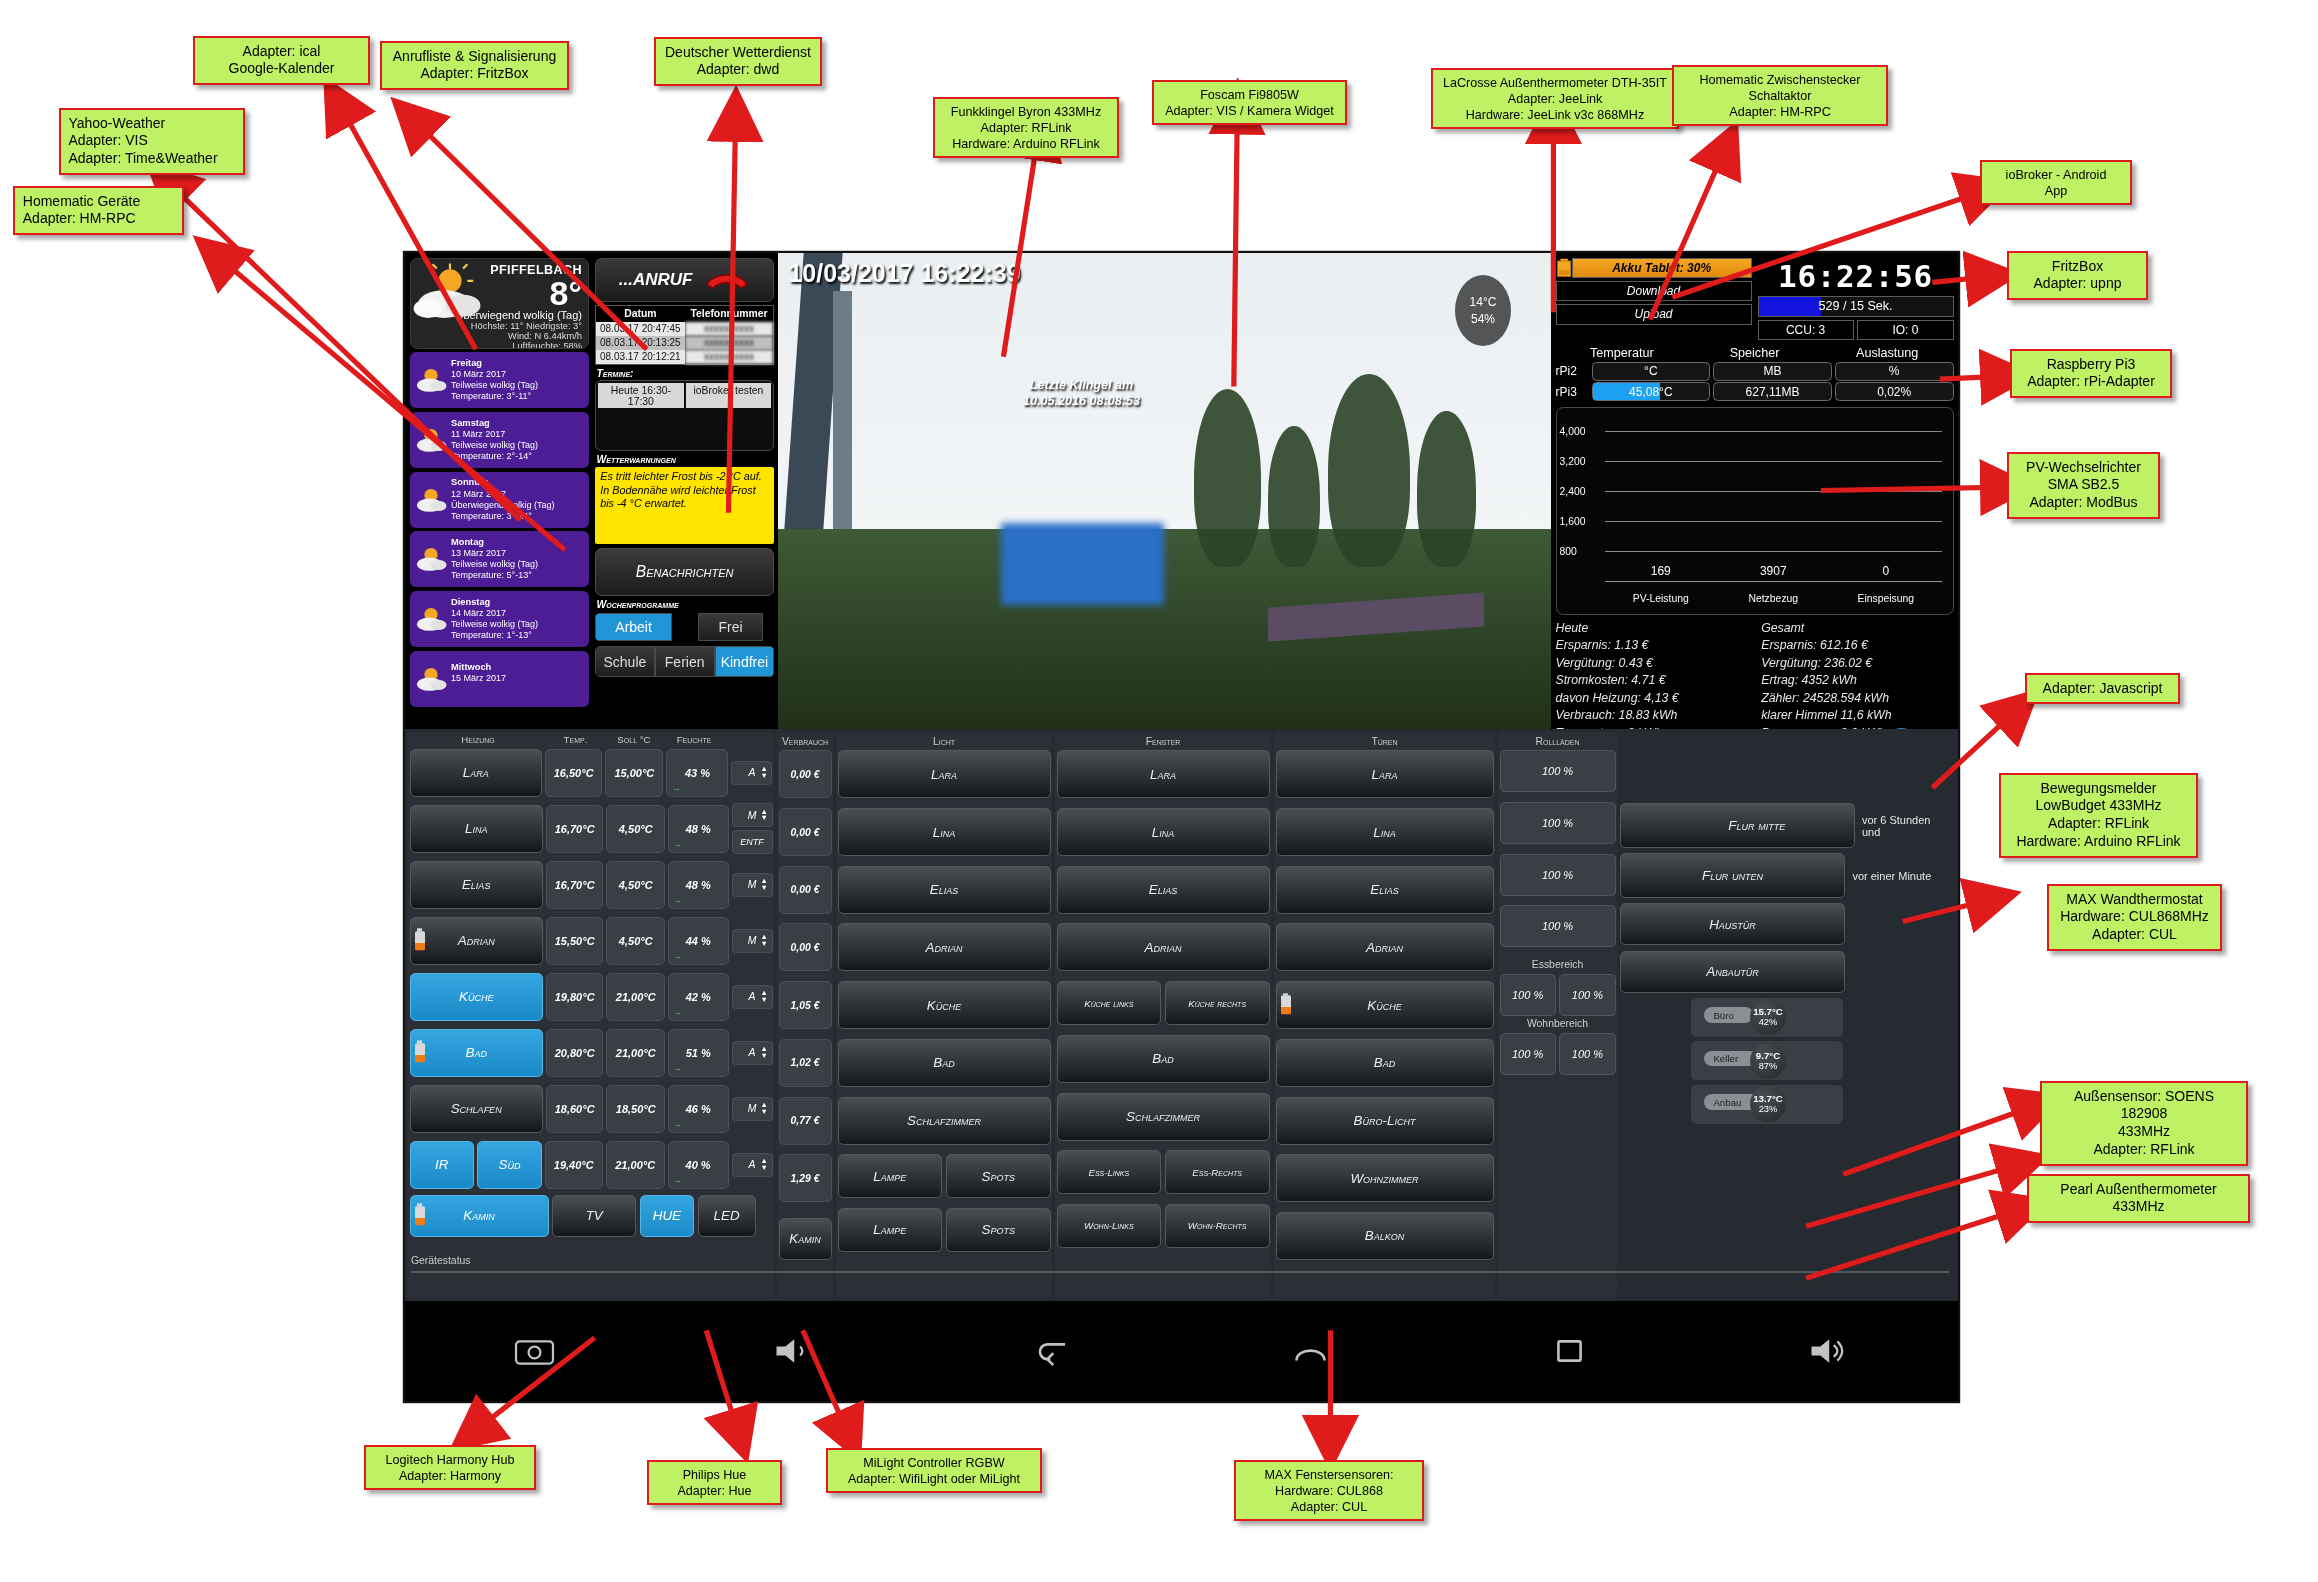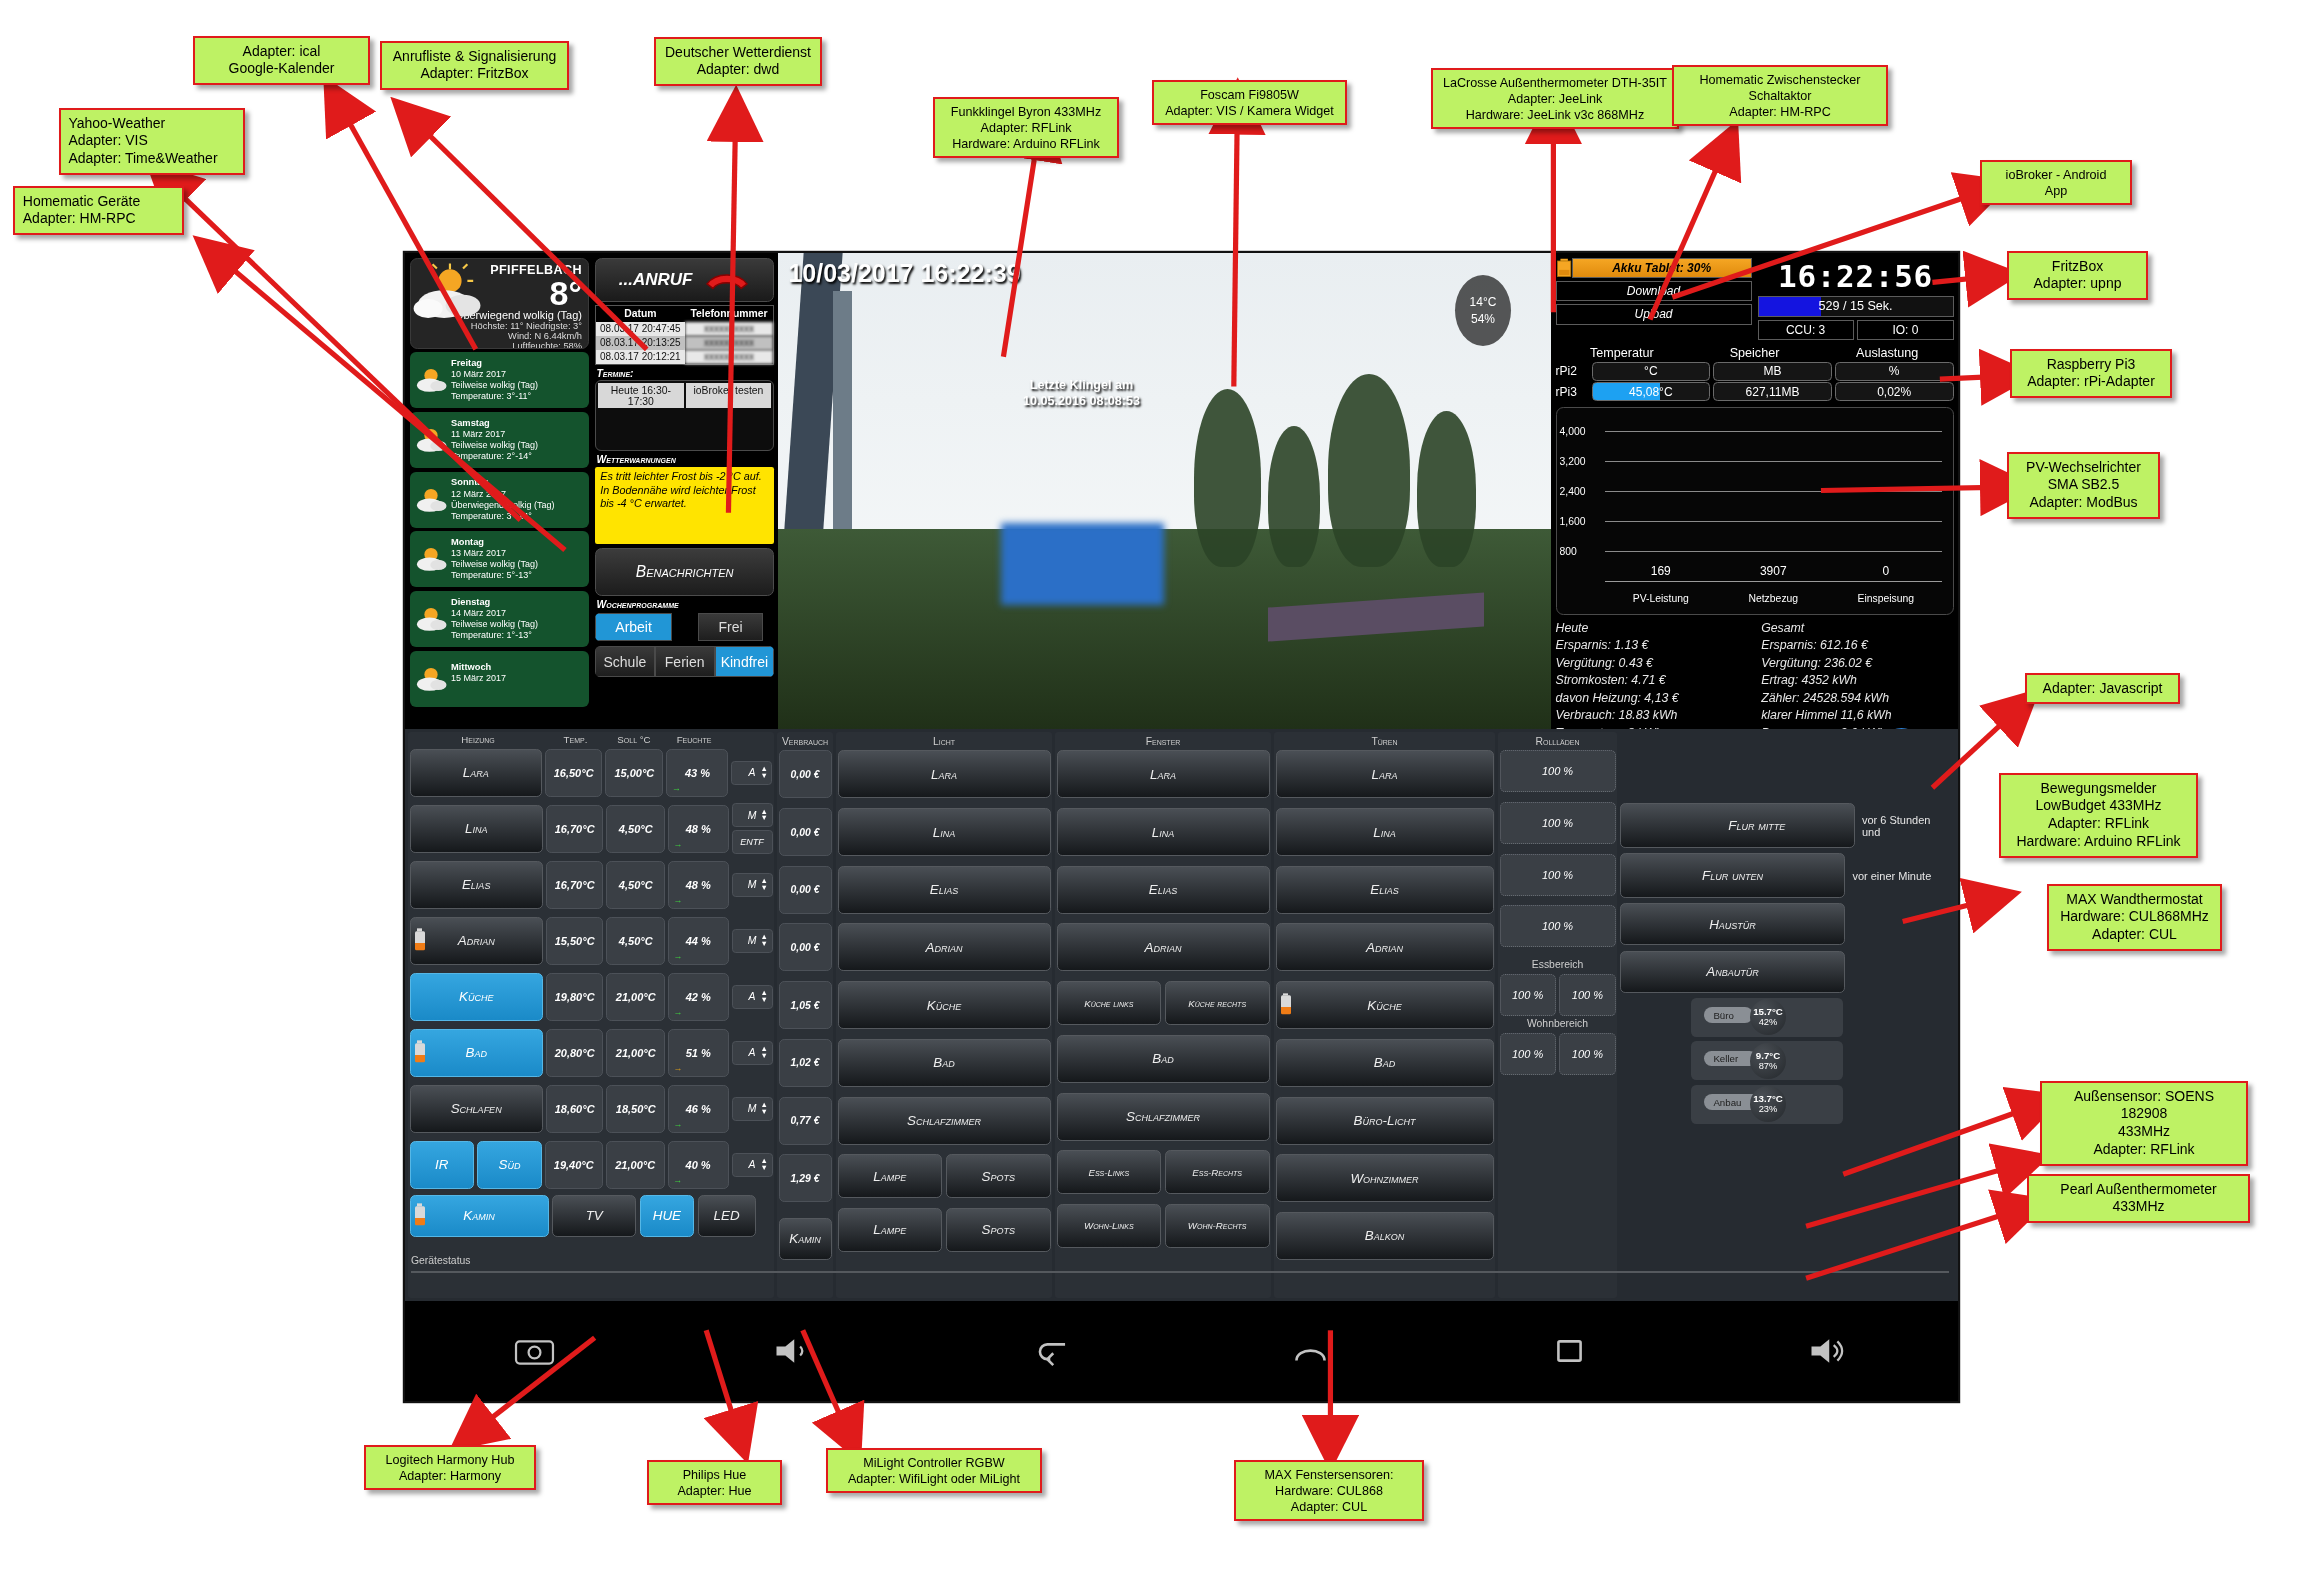--- a/index.html
+++ b/index.html
@@ -27,21 +27,21 @@
 
   
   .wcol{width:187px;background:#000;padding:4.5px 3px 0 4.5px;box-sizing:border-box;}
   .wcard{background:#252525;border:0.7px solid #3a3a3a;border-radius:7.4px;padding:4.5px 6px 3px 6px;position:relative;
          height:91px;box-sizing:border-box;overflow:hidden;}
   .wcity{color:#fff;font-size:12.6px;font-weight:bold;text-align:right;letter-spacing:0.4px;}
   .wtemp{color:#fff;font-size:34px;font-weight:bold;text-align:right;line-height:.95;}
   .wdesc{color:#fff;font-size:11px;text-align:right;}
   .wline{color:#ddd;font-size:9.3px;text-align:right;}
   .wicon{position:absolute;left:1.5px;top:3px;width:73px;height:61px;}
-  .fcard{background:#14532d;border-radius:6px;margin-top:3.7px;height:56px;display:flex;align-items:center;
+  .fcard{background:#4c1d95;border-radius:6px;margin-top:3.7px;height:56px;display:flex;align-items:center;
          padding:2.2px 4.5px;box-sizing:border-box;}
   .ficon{width:34px;height:30px;flex:0 0 34px;}
   .ftxt{color:#fff;font-size:9px;line-height:1.22;padding-left:3px;}
   .ftxt b{font-size:9.3px;}
 
   
   .ccol{width:186px;background:#000;padding:4.5px 3.7px 0 3px;box-sizing:border-box;}
   .anruf{height:42px;display:flex;align-items:center;justify-content:center;gap:12px;
          background:linear-gradient(#3a3a3a,#1a1a1a);border:0.7px solid #4a4a4a;border-radius:6.7px;}
   .anruf span{color:#fff;font-size:17px;font-style:italic;font-variant:small-caps;font-weight:bold;}
@@ -76,21 +76,21 @@
           background:linear-gradient(#e9eef1,#f3f6f7);}
   .camground{position:absolute;left:0;bottom:0;width:100%;height:42%;
           background:linear-gradient(#3e5a37,#203018);}
   .tree{position:absolute;bottom:34%;background:#2b4427;border-radius:50% 50% 40% 40%;opacity:.9;}
   .post{position:absolute;left:16.3px;top:0;width:39px;height:58%;background:#3b4856;transform:skewX(-4deg);}
   .post2{position:absolute;left:55px;top:8%;width:19.3px;height:50%;background:#6d7c88;}
   .roof{position:absolute;right:67px;bottom:20%;width:216px;height:34px;background:#5a4d63;transform:skewY(-4deg);}
   .bluebox{position:absolute;left:223px;bottom:26%;width:163px;height:82px;background:#2b6fc7;filter:blur(3.7px);}
   .camts{position:absolute;left:10.4px;top:6px;color:#fff;font-size:25px;font-weight:bold;
          text-shadow:1.5px 1.5px 2.2px #000;font-family:"Liberation Sans",sans-serif;}
-  .camklingel{position:absolute;left:245px;top:125px;color:#fff;font-size:12.6px;font-weight:bold;
+  .camklingel{position:absolute;left:245px;top:125px;color:#fff;font-size:12.6px;font-style:italic;font-weight:bold;
          text-align:center;text-shadow:1.5px 1.5px 2.2px #000;line-height:1.25;}
   .campill{position:absolute;right:40px;top:22px;width:56px;height:71px;border-radius:50%;
            background:rgba(25,25,25,.72);color:#fff;display:flex;flex-direction:column;align-items:center;
            justify-content:center;font-size:12px;line-height:1.35;}
 
   
   .scol{width:407px;background:#000;padding:4.5px 4.5px 0 4.5px;box-sizing:border-box;}
   .sbox{border:0.7px solid #5c5c5c;color:#fff;font-size:12px;font-style:italic;text-align:center;padding:2.2px 0;}
   .akku{background:linear-gradient(#f5a623,#e08b0d);color:#000;font-weight:bold;}
   .clock{color:#fff;font-size:31px;font-weight:bold;letter-spacing:0.7px;text-align:center;

